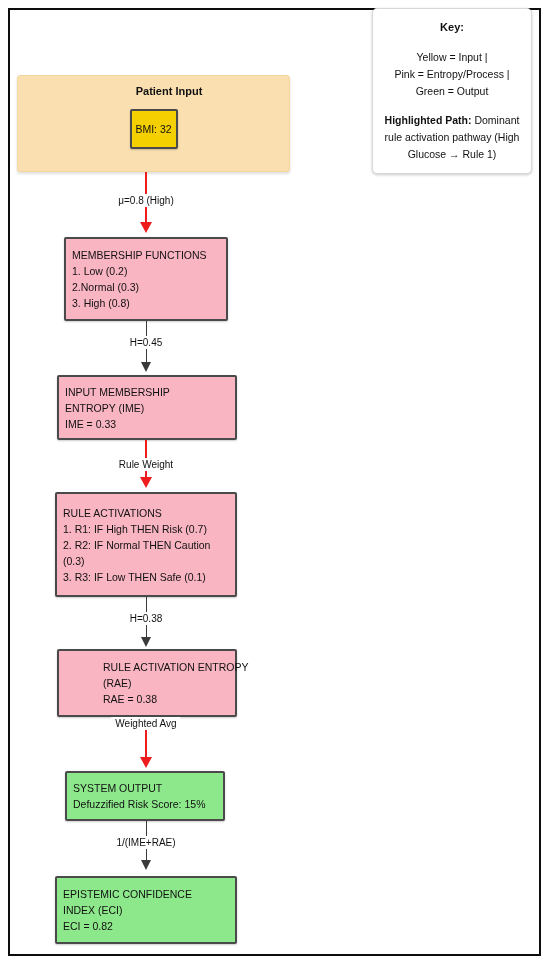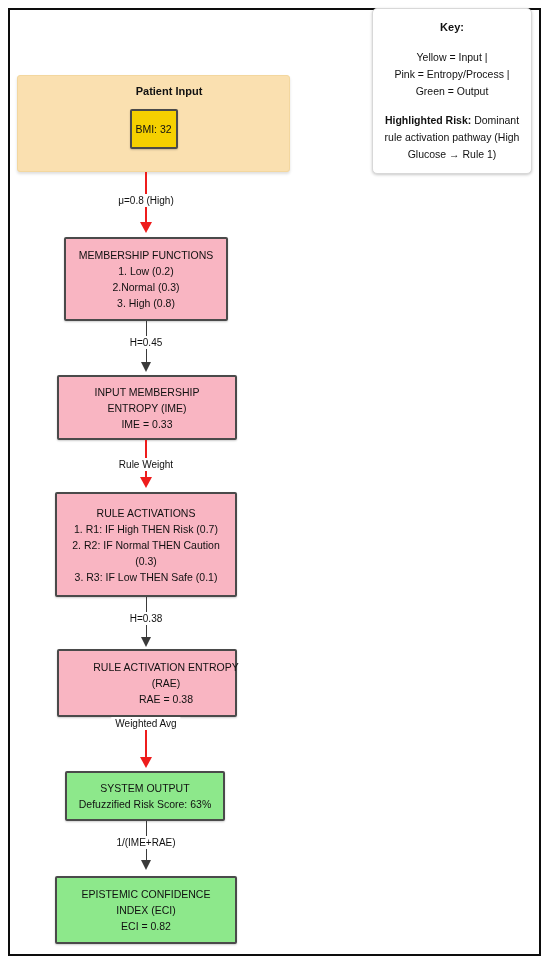--- a/index.html
+++ b/index.html
@@ -87,21 +87,21 @@
   #node-glucose { width: 124px; height: 40px; }
   #node-bmi { width: 48px; height: 40px; }
 
   
   .node {
     position: absolute;
     border: 2px solid #4a4a4a;
     border-radius: 2px;
     display: flex;
     flex-direction: column;
-    align-items: center;
+    align-items: flex-start;
     justify-content: center;
     font-size: 10.5px;
     color: #111;
     text-align: center;
     line-height: 16px;
     box-shadow: 0 1px 2px rgba(0,0,0,0.2);
     padding: 2px 6px;
   }
   .node.pink  { background: #f9b5c2; }
   .node.green { background: #8de88b; }
@@ -179,21 +179,21 @@
 
 <div id="frame"></div>
 
 <div id="key-box">
   <div class="key-title">Key:</div>
   <span class="key-line">Yellow = Input |</span>
   <span class="key-line">Pink = Entropy/Process |</span>
   <span class="key-line">Green = Output</span>
   <div class="key-gap"></div>
   <div>
-    <span class="key-strong">Highlighted Risk:</span><span> Dominant rule activation pathway (High Glucose → Rule 1)</span>
+    <span class="key-strong">Highlighted Path:</span><span> Dominant rule activation pathway (High Glucose → Rule 1)</span>
   </div>
 </div>
 
 <div id="patient-input">
   <div class="grp-title">Patient Input</div>
   <div class="yellow-row">
     <div class="yellow-node" id="node-bmi">BMI: 32</div>
   </div>
 </div>
 
@@ -239,21 +239,21 @@
   <span class="line">(RAE)</span>
   <span class="line">RAE = 0.38</span>
 </div>
 
 <div class="edge red" id="e5-line"></div>
 <div class="arrowhead red" id="e5-head"></div>
 <div class="edge-label" id="e5-label">Weighted Avg</div>
 
 <div class="node green" id="node-output">
   <span class="line">SYSTEM OUTPUT</span>
-  <span class="line">Defuzzified Risk Score: 63%</span>
+  <span class="line">Defuzzified Risk Score: 15%</span>
 </div>
 
 <div class="edge black" id="e6-line"></div>
 <div class="arrowhead black" id="e6-head"></div>
 <div class="edge-label" id="e6-label">1/(IME+RAE)</div>
 
 <div class="node green" id="node-eci">
   <span class="line">EPISTEMIC CONFIDENCE</span>
   <span class="line">INDEX (ECI)</span>
   <span class="line">ECI = 0.82</span>

